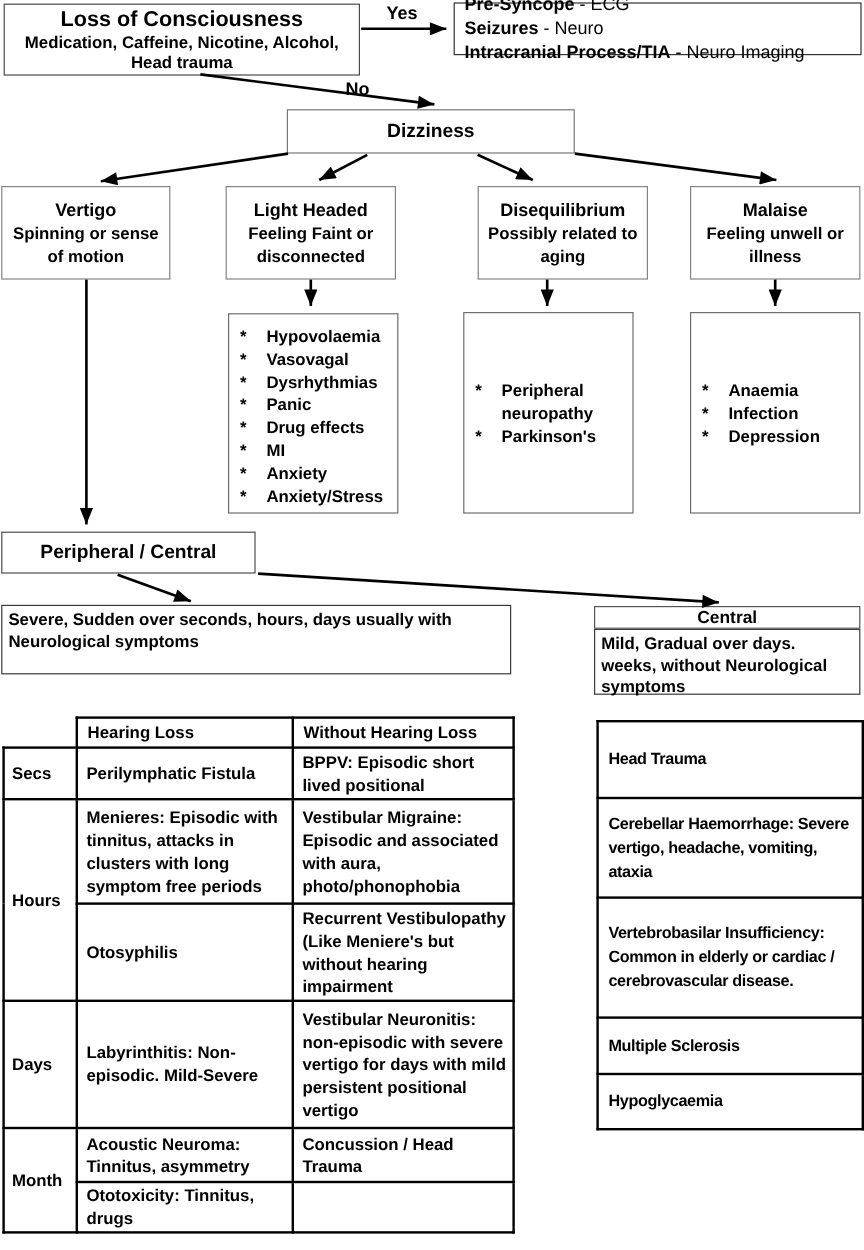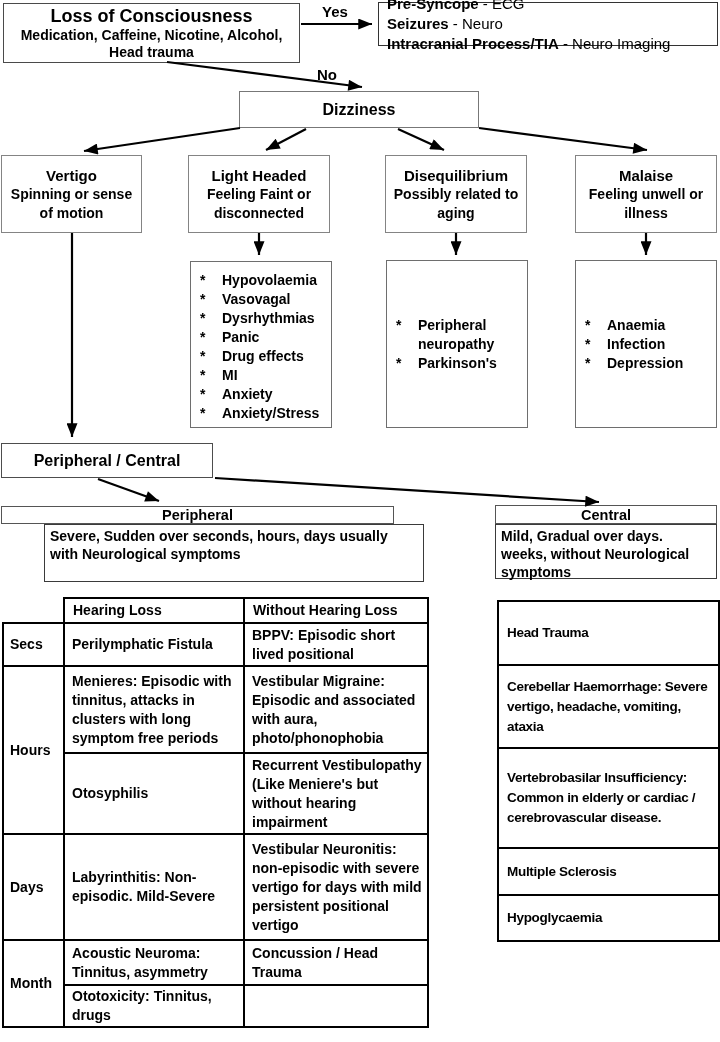--- a/index.html
+++ b/index.html
@@ -16,50 +16,50 @@
   .loc-title{font-size:18px;font-weight:bold;line-height:22px;}
   .loc-sub{font-size:14px;font-weight:bold;line-height:17px;padding:0 4px;}
 
   .syncope-box{left:378px;top:2px;width:340px;height:44px;border:1.5px solid #333;
     display:flex;flex-direction:column;justify-content:center;padding-left:8px;}
   .syncope-line{font-size:15px;line-height:20px;white-space:nowrap;}
   .syncope-line b{font-weight:bold;}
 
   .edge-label{font-size:15px;font-weight:bold;z-index:7;background:transparent;}
   .yes-label{left:322px;top:3px;}
-  .no-label{left:317px;top:66px;}
+  .no-label{left:288px;top:66px;}
 
   .dizzy-box{left:239px;top:91px;width:240px;height:37px;border:1px solid #777;}
   .dizzy-title{font-size:16px;font-weight:bold;}
 
   .cat-box{top:155px;width:142px;height:78px;}
   .cat-vertigo{left:1px;width:141px;}
   .cat-light{left:188px;}
-  .cat-diseq{left:385px;}
+  .cat-diseq{left:398px;}
   .cat-malaise{left:575px;}
   .cat-title{font-size:15px;font-weight:bold;line-height:19px;}
   .cat-desc{font-size:14px;font-weight:bold;line-height:19px;padding:0 3px;}
 
   .cause-list{background:#fff;border:1px solid #6e6e6e;z-index:2;display:flex;flex-direction:column;}
   .list-light{left:190px;top:261px;width:142px;height:167px;padding-top:9px;}
   .list-diseq{left:386px;top:260px;width:142px;height:168px;justify-content:center;}
   .list-malaise{left:575px;top:260px;width:142px;height:168px;justify-content:center;}
   .li{display:flex;font-size:14px;font-weight:bold;line-height:19px;}
   .li .bullet{flex:none;width:22px;padding-left:9px;}
   .li .li-text{flex:1;padding-right:2px;}
 
   .pc-box{left:1px;top:443px;width:212px;height:35px;border:1.5px solid #4d4d4d;}
   .pc-title{font-size:16px;font-weight:bold;}
 
   .sect-header{background:#fff;border:1px solid #555;z-index:2;font-size:14.5px;font-weight:bold;
     display:flex;align-items:center;justify-content:center;}
   .sect-body{background:#fff;border:1.5px solid #3a3a3a;z-index:2;font-size:14px;font-weight:bold;
     line-height:18px;padding:2px 5px;}
   .periph-header{left:1px;top:506px;width:393px;height:18px;}
-  .periph-body{left:1px;top:524px;width:380px;height:58px;margin-left:43px;}
+  .periph-body{left:1px;top:504px;width:425px;height:58px;}
   .central-header{left:495px;top:505px;width:222px;height:19px;}
   .central-body{left:495px;top:524px;width:222px;height:55px;}
 
   table{border-collapse:collapse;table-layout:fixed;background:#fff;}
   .ptable{left:2px;top:597px;width:425px;z-index:2;}
   .ptable td,.ptable th{border:2px solid #000;font-size:14px;font-weight:bold;line-height:19px;
     text-align:left;vertical-align:middle;padding:1px 2px 1px 7px;overflow:hidden;}
   .ptable th{height:21px;padding-left:8px;margin-top:28px;}
   .ptable td.corner{border:none;}
   .ptable .rlabel{padding-left:6px;}

